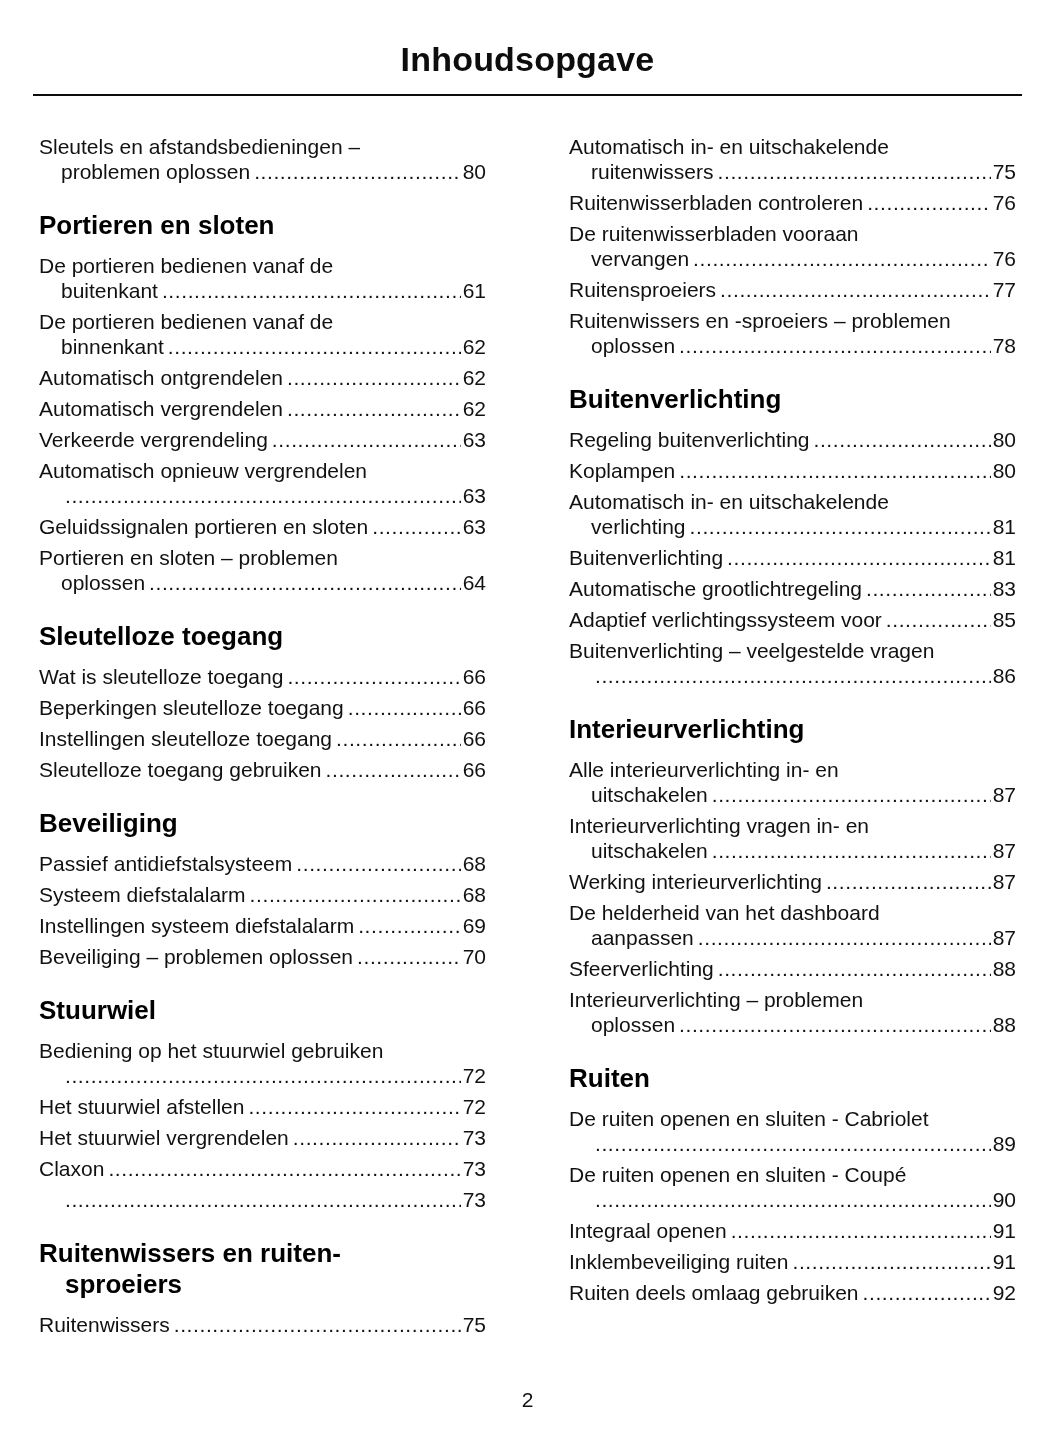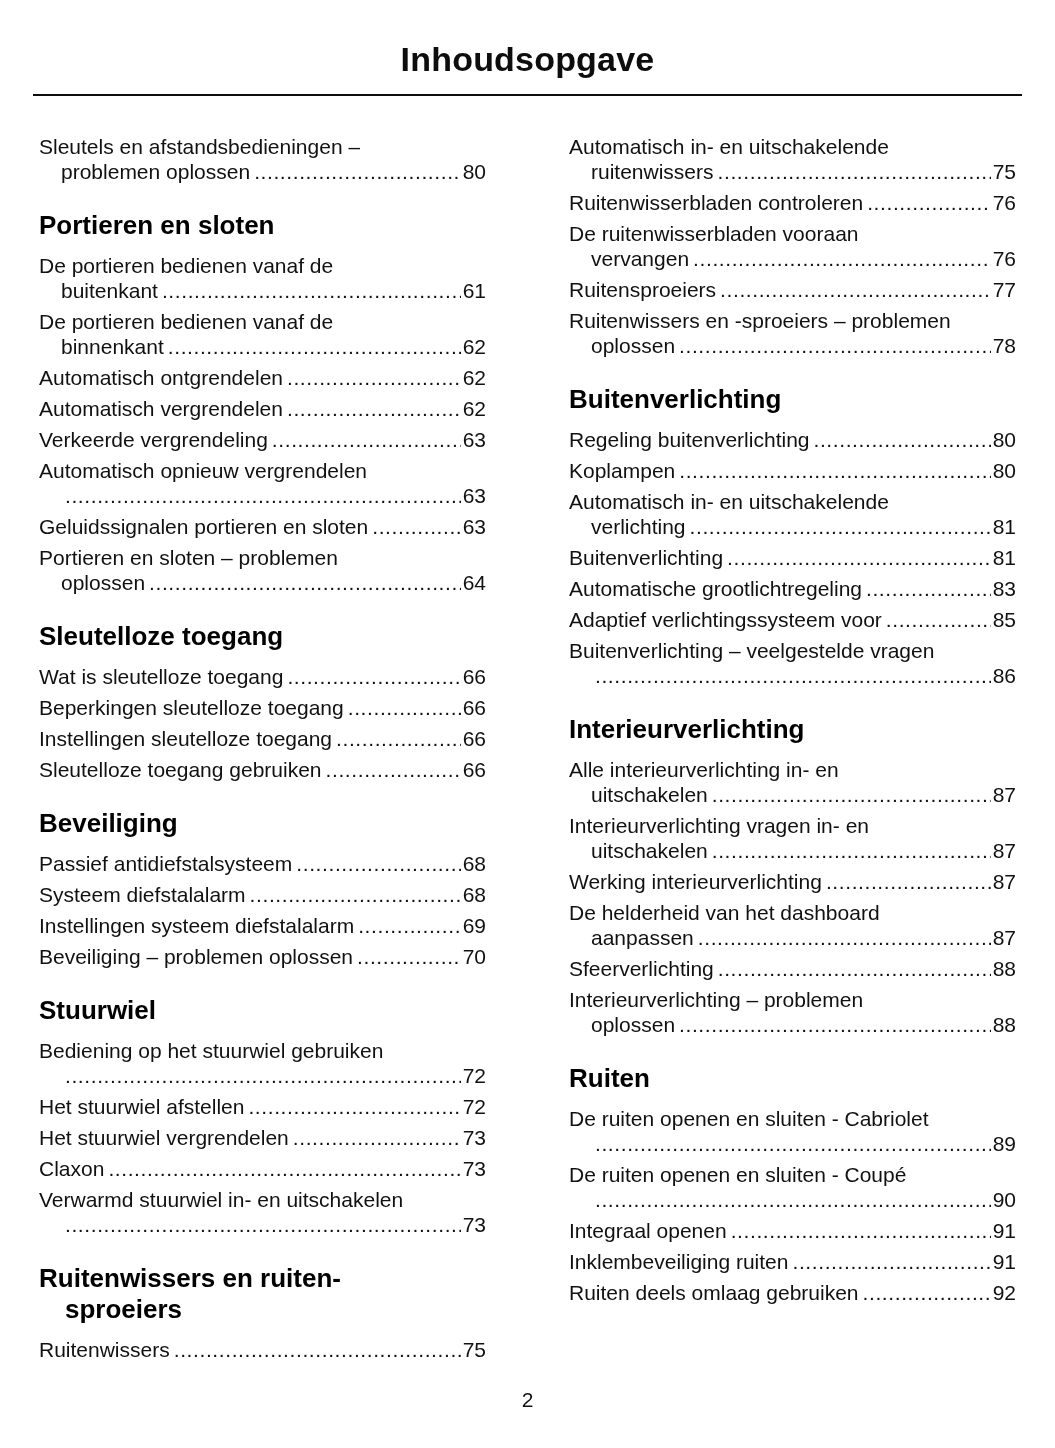--- a/index.html
+++ b/index.html
@@ -269,23 +269,20 @@
             </div>
           </div>
           <div class="entry">
             <div class="row">
               <span class="etext">Claxon</span>
               <span class="leader"></span>
               <span class="pnum">73</span>
             </div>
           </div>
           <div class="entry">
-            <div class="row">
-              <span class="etext">Verwarmd stuurwiel in- en uitschakelen</span>
-            </div>
             <div class="row cont">
               <span class="etext"></span>
               <span class="leader"></span>
               <span class="pnum">73</span>
             </div>
           </div>
         </section>
         <section class="toc-section">
           <h2 class="sec-heading">
             <span class="hline">Ruitenwissers en ruiten-</span>

